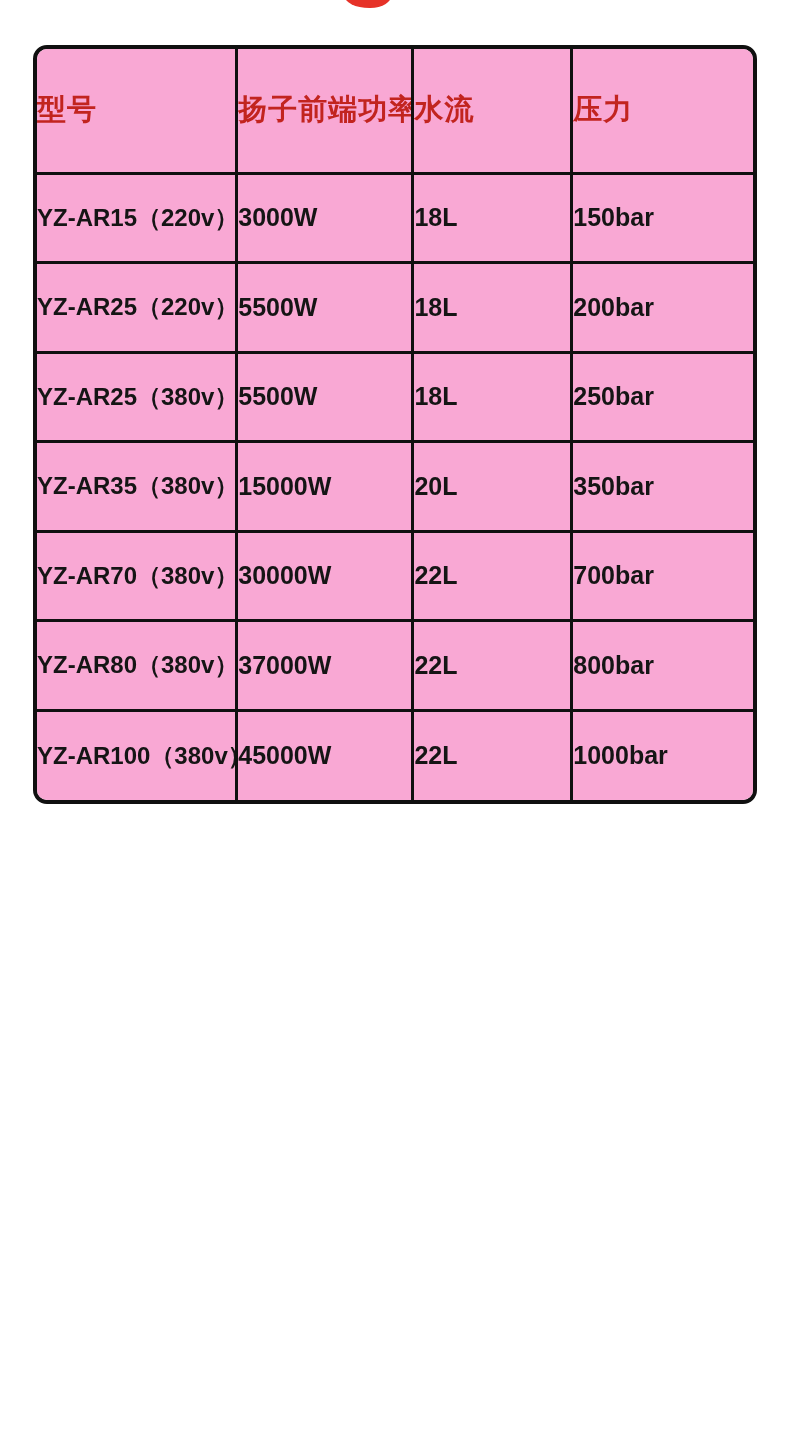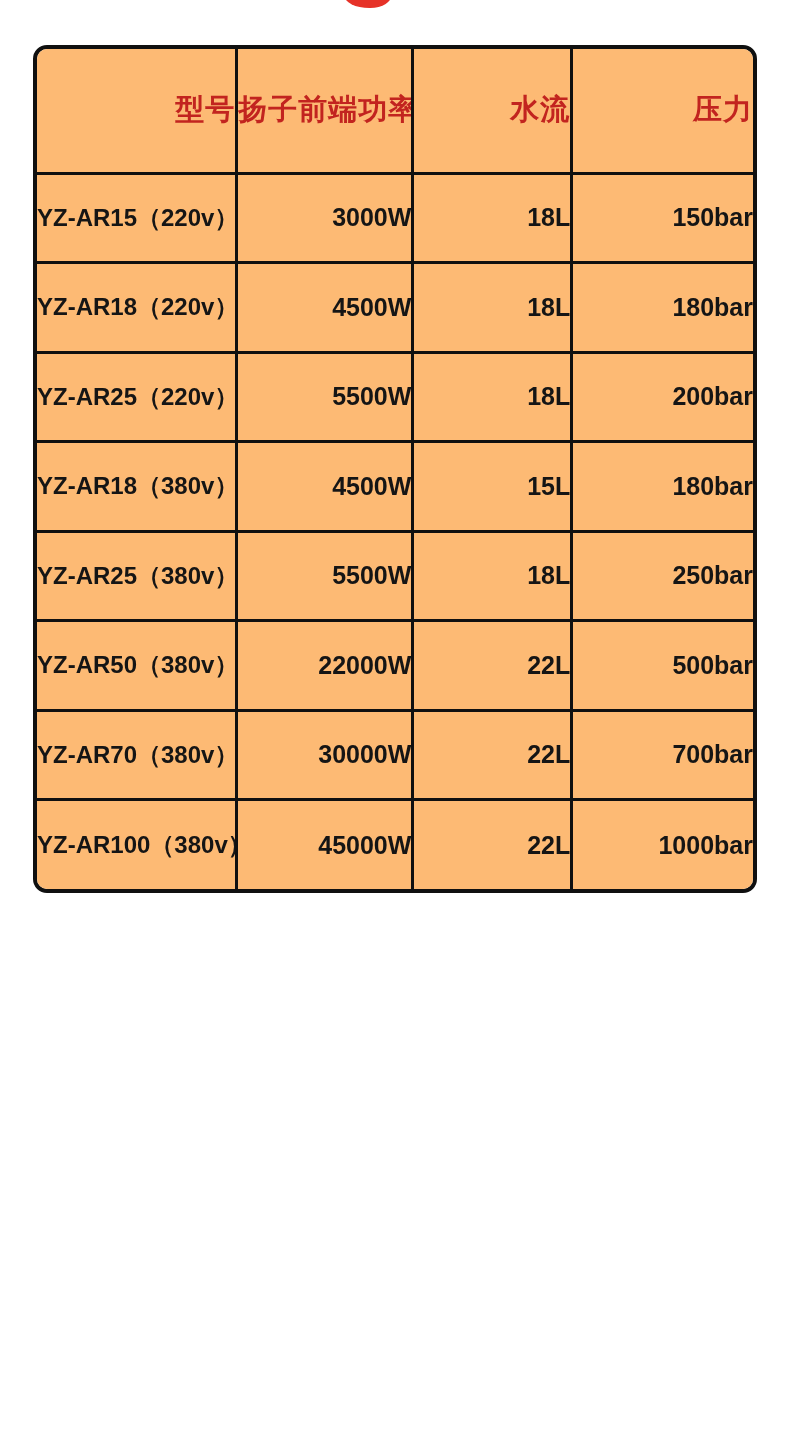--- a/index.html
+++ b/index.html
@@ -50,23 +50,23 @@
 
   table.spec {
     width: 100%;
     border-collapse: collapse;
     table-layout: fixed;
   }
 
   table.spec th,
   table.spec td {
     border: 3px solid #101010;
-    text-align: right;
+    text-align: left;
     vertical-align: middle;
-    background: #fdba74;
+    background: #f9a8d4;
     overflow: hidden;
     white-space: nowrap;
   }
   
   table.spec tr th:first-child, table.spec tr td:first-child { border-left: 0; }
   table.spec tr th:last-child,  table.spec tr td:last-child  { border-right: 0; }
   table.spec thead tr th { border-top: 0; }
   table.spec tbody tr:last-child td { border-bottom: 0; }
 
   table.spec th {
@@ -114,66 +114,60 @@
         </tr>
       </thead>
       <tbody>
     <tr>
       <td class="model-cell">YZ-AR15（220v）</td>
       <td class="power-cell">3000W</td>
       <td class="flow-cell">18L</td>
       <td class="pressure-cell">150bar</td>
     </tr>
 
-    <tr>
-      <td class="model-cell">YZ-AR18（220v）</td>
-      <td class="power-cell">4500W</td>
-      <td class="flow-cell">18L</td>
-      <td class="pressure-cell">180bar</td>
-    </tr>
 
     <tr>
       <td class="model-cell">YZ-AR25（220v）</td>
       <td class="power-cell">5500W</td>
       <td class="flow-cell">18L</td>
       <td class="pressure-cell">200bar</td>
     </tr>
 
-    <tr>
-      <td class="model-cell">YZ-AR18（380v）</td>
-      <td class="power-cell">4500W</td>
-      <td class="flow-cell">15L</td>
-      <td class="pressure-cell">180bar</td>
-    </tr>
 
     <tr>
       <td class="model-cell">YZ-AR25（380v）</td>
       <td class="power-cell">5500W</td>
       <td class="flow-cell">18L</td>
       <td class="pressure-cell">250bar</td>
     </tr>
 
 
 
+    <tr>
+      <td class="model-cell">YZ-AR35（380v）</td>
+      <td class="power-cell">15000W</td>
+      <td class="flow-cell">20L</td>
+      <td class="pressure-cell">350bar</td>
+    </tr>
 
-    <tr>
-      <td class="model-cell">YZ-AR50（380v）</td>
-      <td class="power-cell">22000W</td>
-      <td class="flow-cell">22L</td>
-      <td class="pressure-cell">500bar</td>
-    </tr>
 
 
     <tr>
       <td class="model-cell">YZ-AR70（380v）</td>
       <td class="power-cell">30000W</td>
       <td class="flow-cell">22L</td>
       <td class="pressure-cell">700bar</td>
     </tr>
 
+    <tr>
+      <td class="model-cell">YZ-AR80（380v）</td>
+      <td class="power-cell">37000W</td>
+      <td class="flow-cell">22L</td>
+      <td class="pressure-cell">800bar</td>
+    </tr>
 
     <tr>
       <td class="model-cell">YZ-AR100（380v）</td>
       <td class="power-cell">45000W</td>
       <td class="flow-cell">22L</td>
       <td class="pressure-cell">1000bar</td>
     </tr>
   </tbody>
     </table>
   </div>

